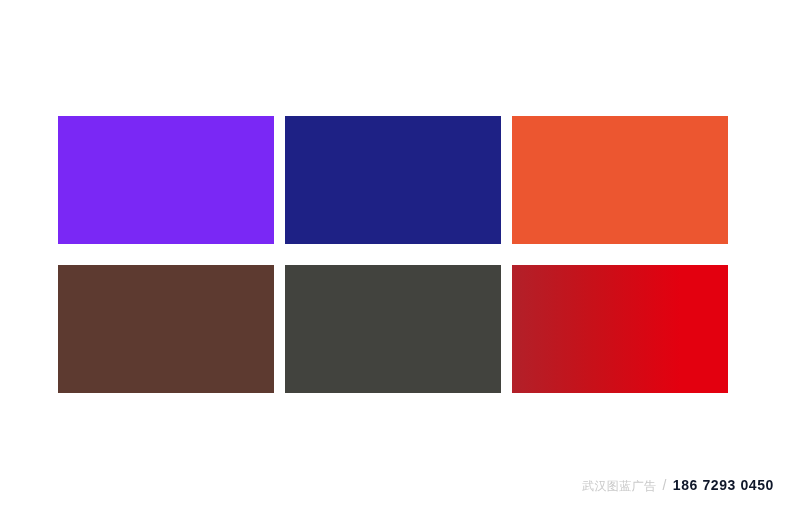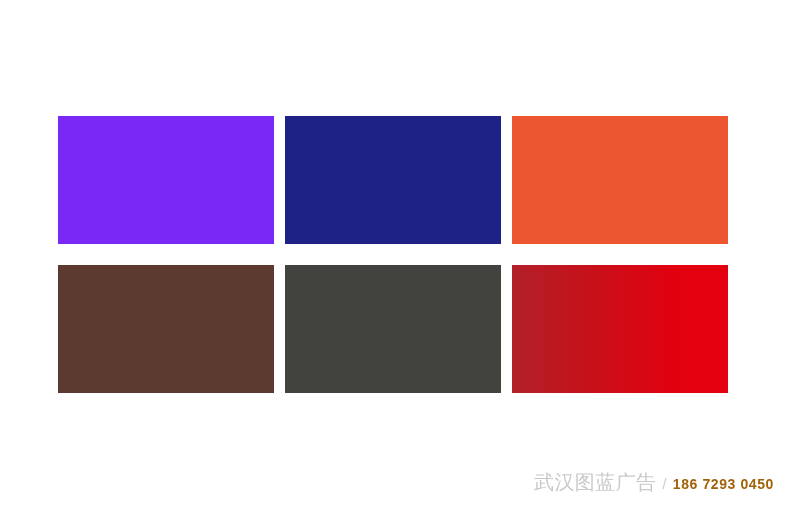--- a/index.html
+++ b/index.html
@@ -42,21 +42,21 @@
     gap: 6px;
     white-space: nowrap;
     font-size: 14px;
     line-height: 1;
     letter-spacing: 0.4px;
   }
 
   .credit-brand {
     color: #c9c9c9;
     font-weight: 400;
-    font-size: 20px;
+    font-size: 12px;
     margin-top: 8px;
   }
 
   .credit-sep {
     color: #cfcfcf;
     font-weight: 400;
     font-size: 14px;
   }
 
   .credit-phone {
@@ -74,14 +74,14 @@
   <div class="swatch" style="background: rgb(30, 33, 133);"></div>
   <div class="swatch" style="background: rgb(236, 86, 48);"></div>
   <div class="swatch" style="background: rgb(93, 58, 48);"></div>
   <div class="swatch" style="background: rgb(66, 67, 62);"></div>
   <div class="swatch" style="background: linear-gradient(90deg, rgb(178, 32, 41) 0%, rgb(200, 16, 25) 38%, rgb(227, 0, 15) 78%, rgb(227, 0, 15) 100%);"></div>
 </div>
 
 <div id="footer-credit">
   <span class="credit-brand" style="color: rgb(201, 201, 201);">武汉图蓝广告</span>
   <span class="credit-sep" style="color: rgb(201, 201, 201);">/</span>
-  <span class="credit-phone" style="color: #a16207;">186 7293 0450</span>
+  <span class="credit-phone" style="color: #0f172a;">186 7293 0450</span>
 </div>
 
 </body></html>

